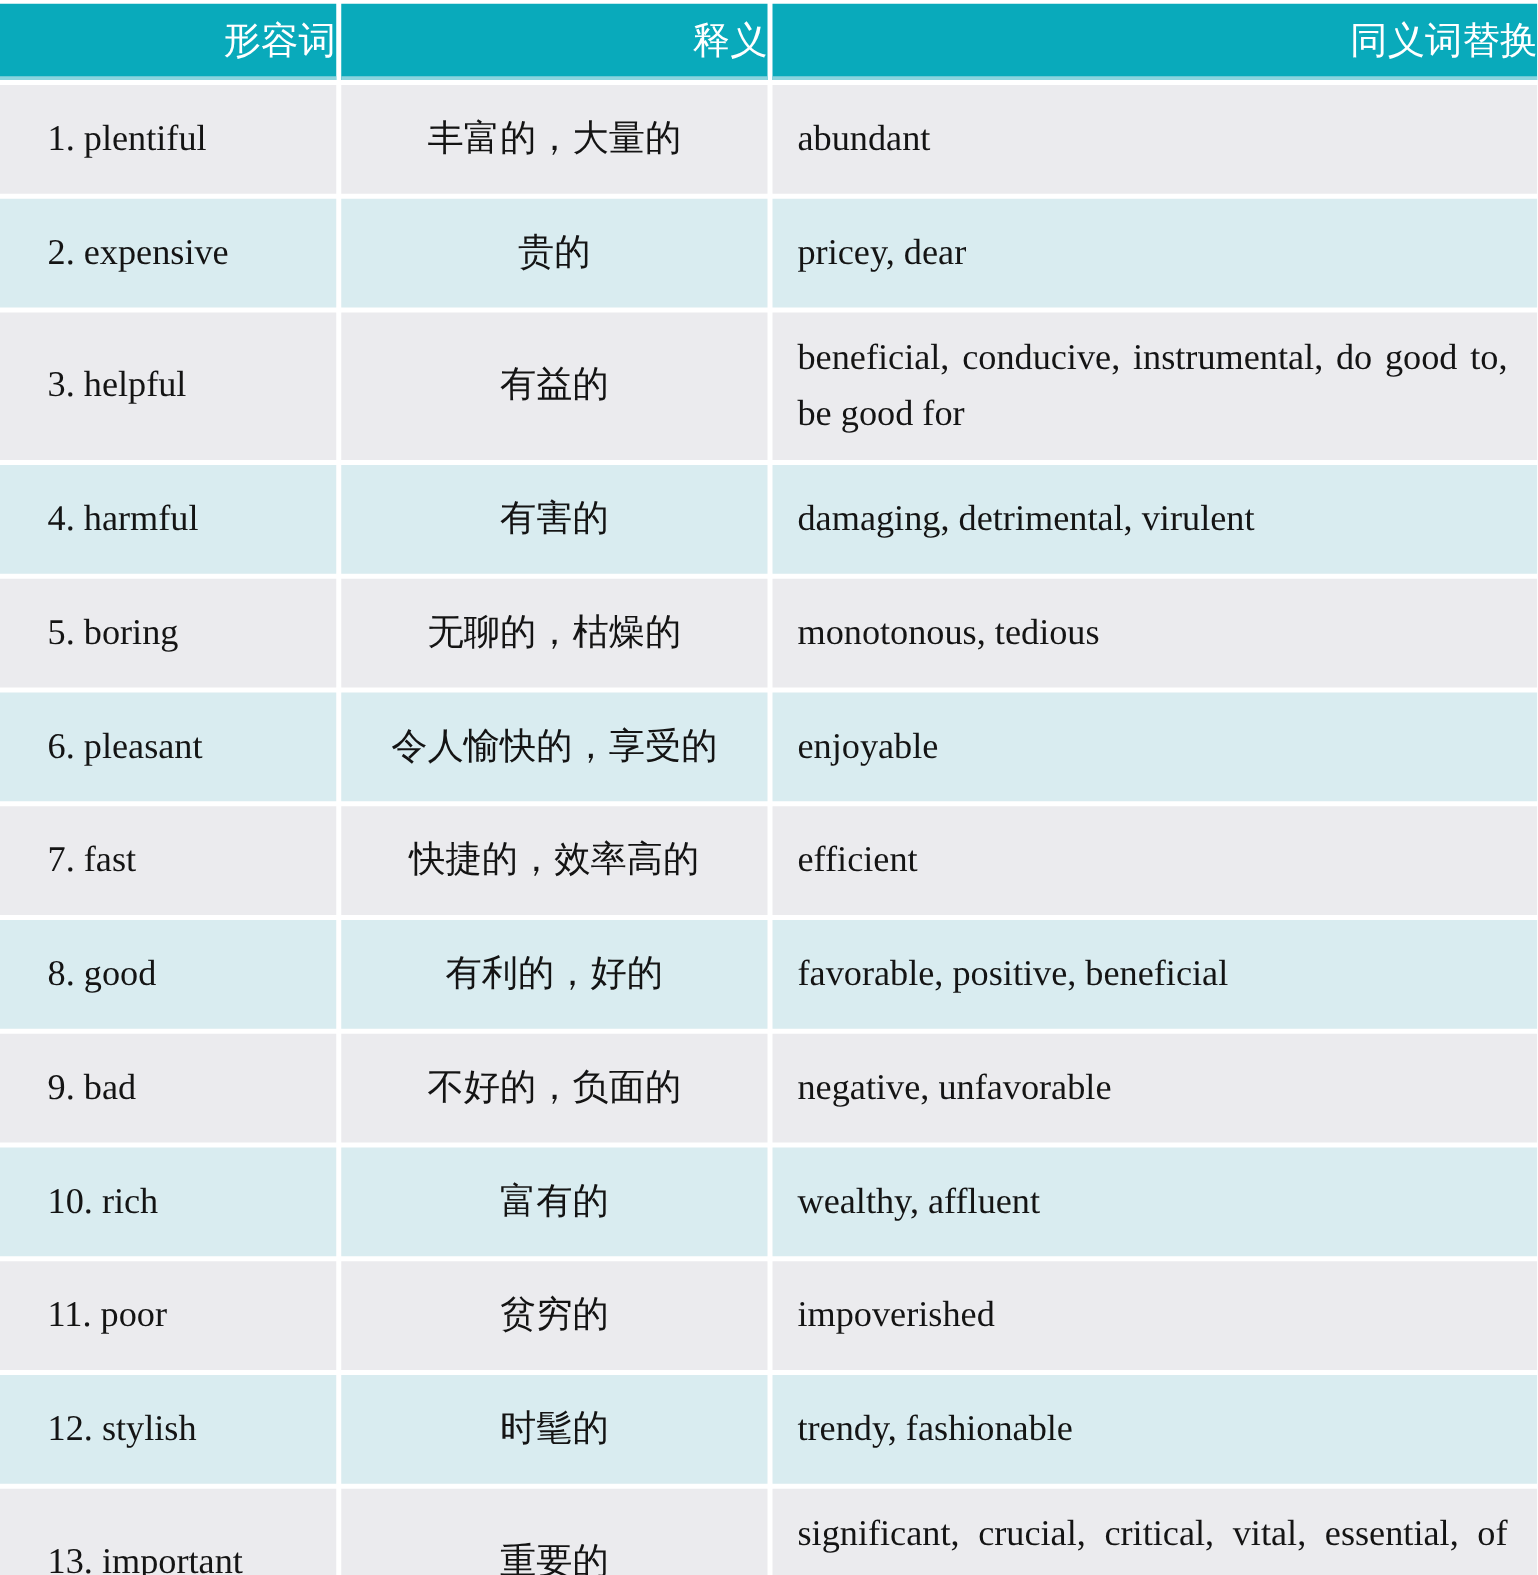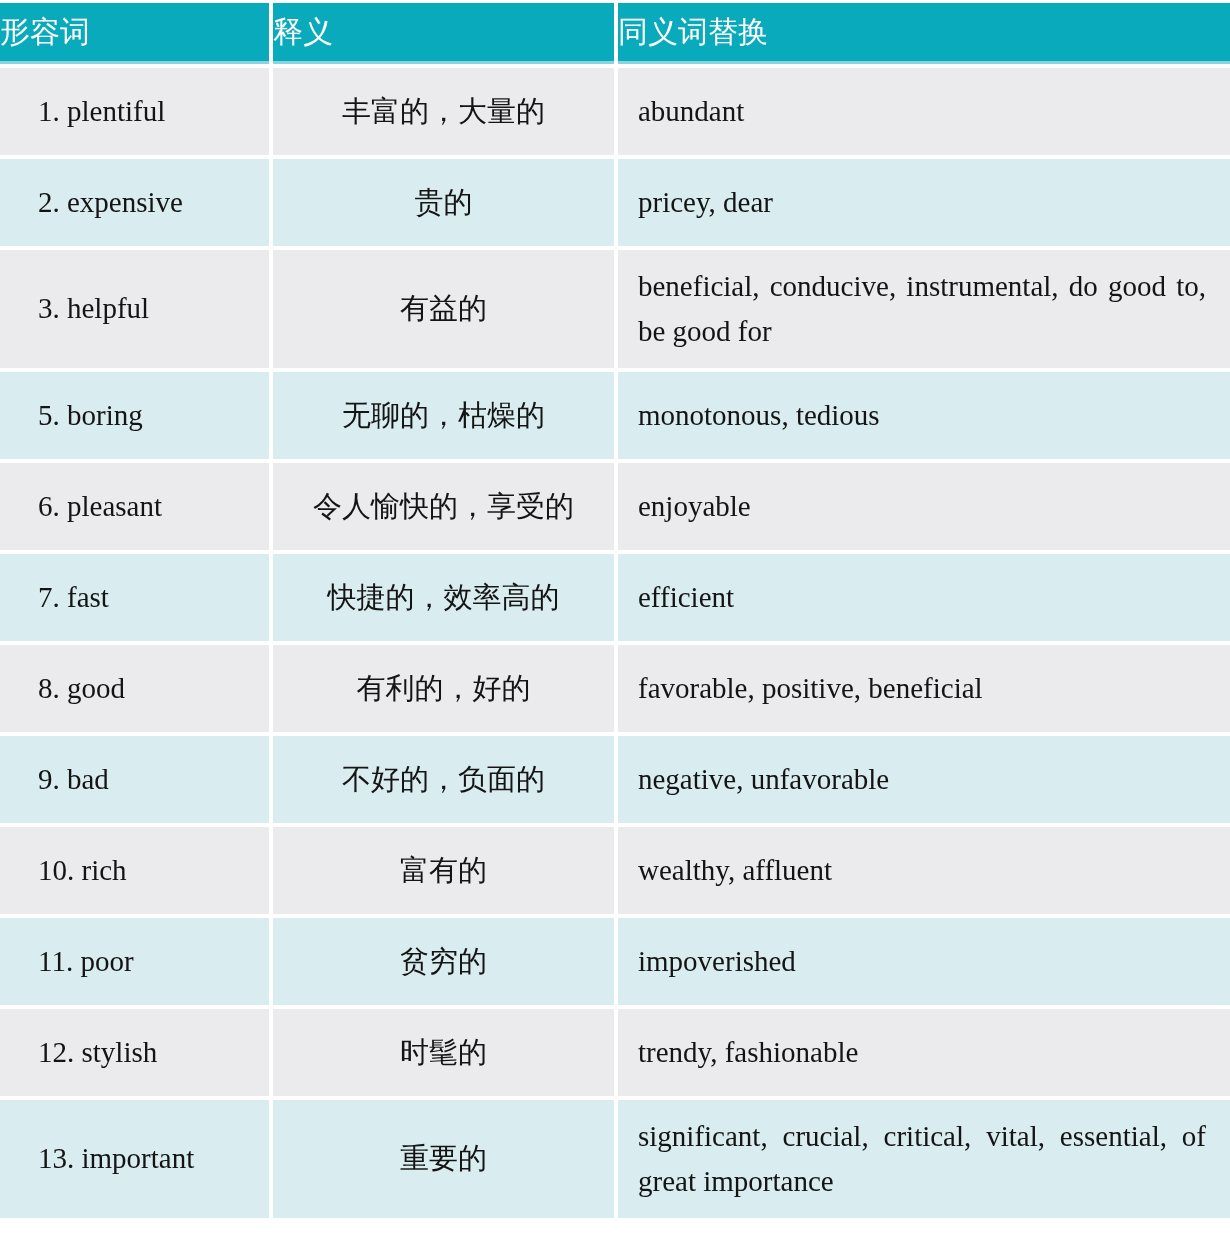--- a/index.html
+++ b/index.html
@@ -28,21 +28,21 @@
   col.c-meaning { width: 340px; }
   col.c-syn     { width: 610px; }
 
   th.header-cell {
     background: var(--header-bg, #09AABB);
     color: #ffffff;
     font-family: "Liberation Sans", sans-serif;
     font-weight: normal;
     font-size: 30px;
     height: 58px;
-    text-align: left;
+    text-align: right;
     border-bottom: 3px solid var(--header-underline, #8BD4DE);
     padding: 0;
   }
   td {
     font-size: 29px;
     color: #141414;
     line-height: 1.55;
     height: 59px;
     padding: 14px 0;
     vertical-align: middle;
@@ -95,20 +95,25 @@
           <td class="word-cell">2. expensive</td>
           <td class="meaning-cell">贵的</td>
           <td class="syn-cell">pricey, dear</td>
         </tr>
         <tr>
           <td class="word-cell">3. helpful</td>
           <td class="meaning-cell">有益的</td>
           <td class="syn-cell">beneficial, conducive, instrumental, do good to, be good for</td>
         </tr>
         <tr>
+          <td class="word-cell">4. harmful</td>
+          <td class="meaning-cell">有害的</td>
+          <td class="syn-cell">damaging, detrimental, virulent</td>
+        </tr>
+        <tr>
           <td class="word-cell">5. boring</td>
           <td class="meaning-cell">无聊的，枯燥的</td>
           <td class="syn-cell">monotonous, tedious</td>
         </tr>
         <tr>
           <td class="word-cell">6. pleasant</td>
           <td class="meaning-cell">令人愉快的，享受的</td>
           <td class="syn-cell">enjoyable</td>
         </tr>
         <tr>

